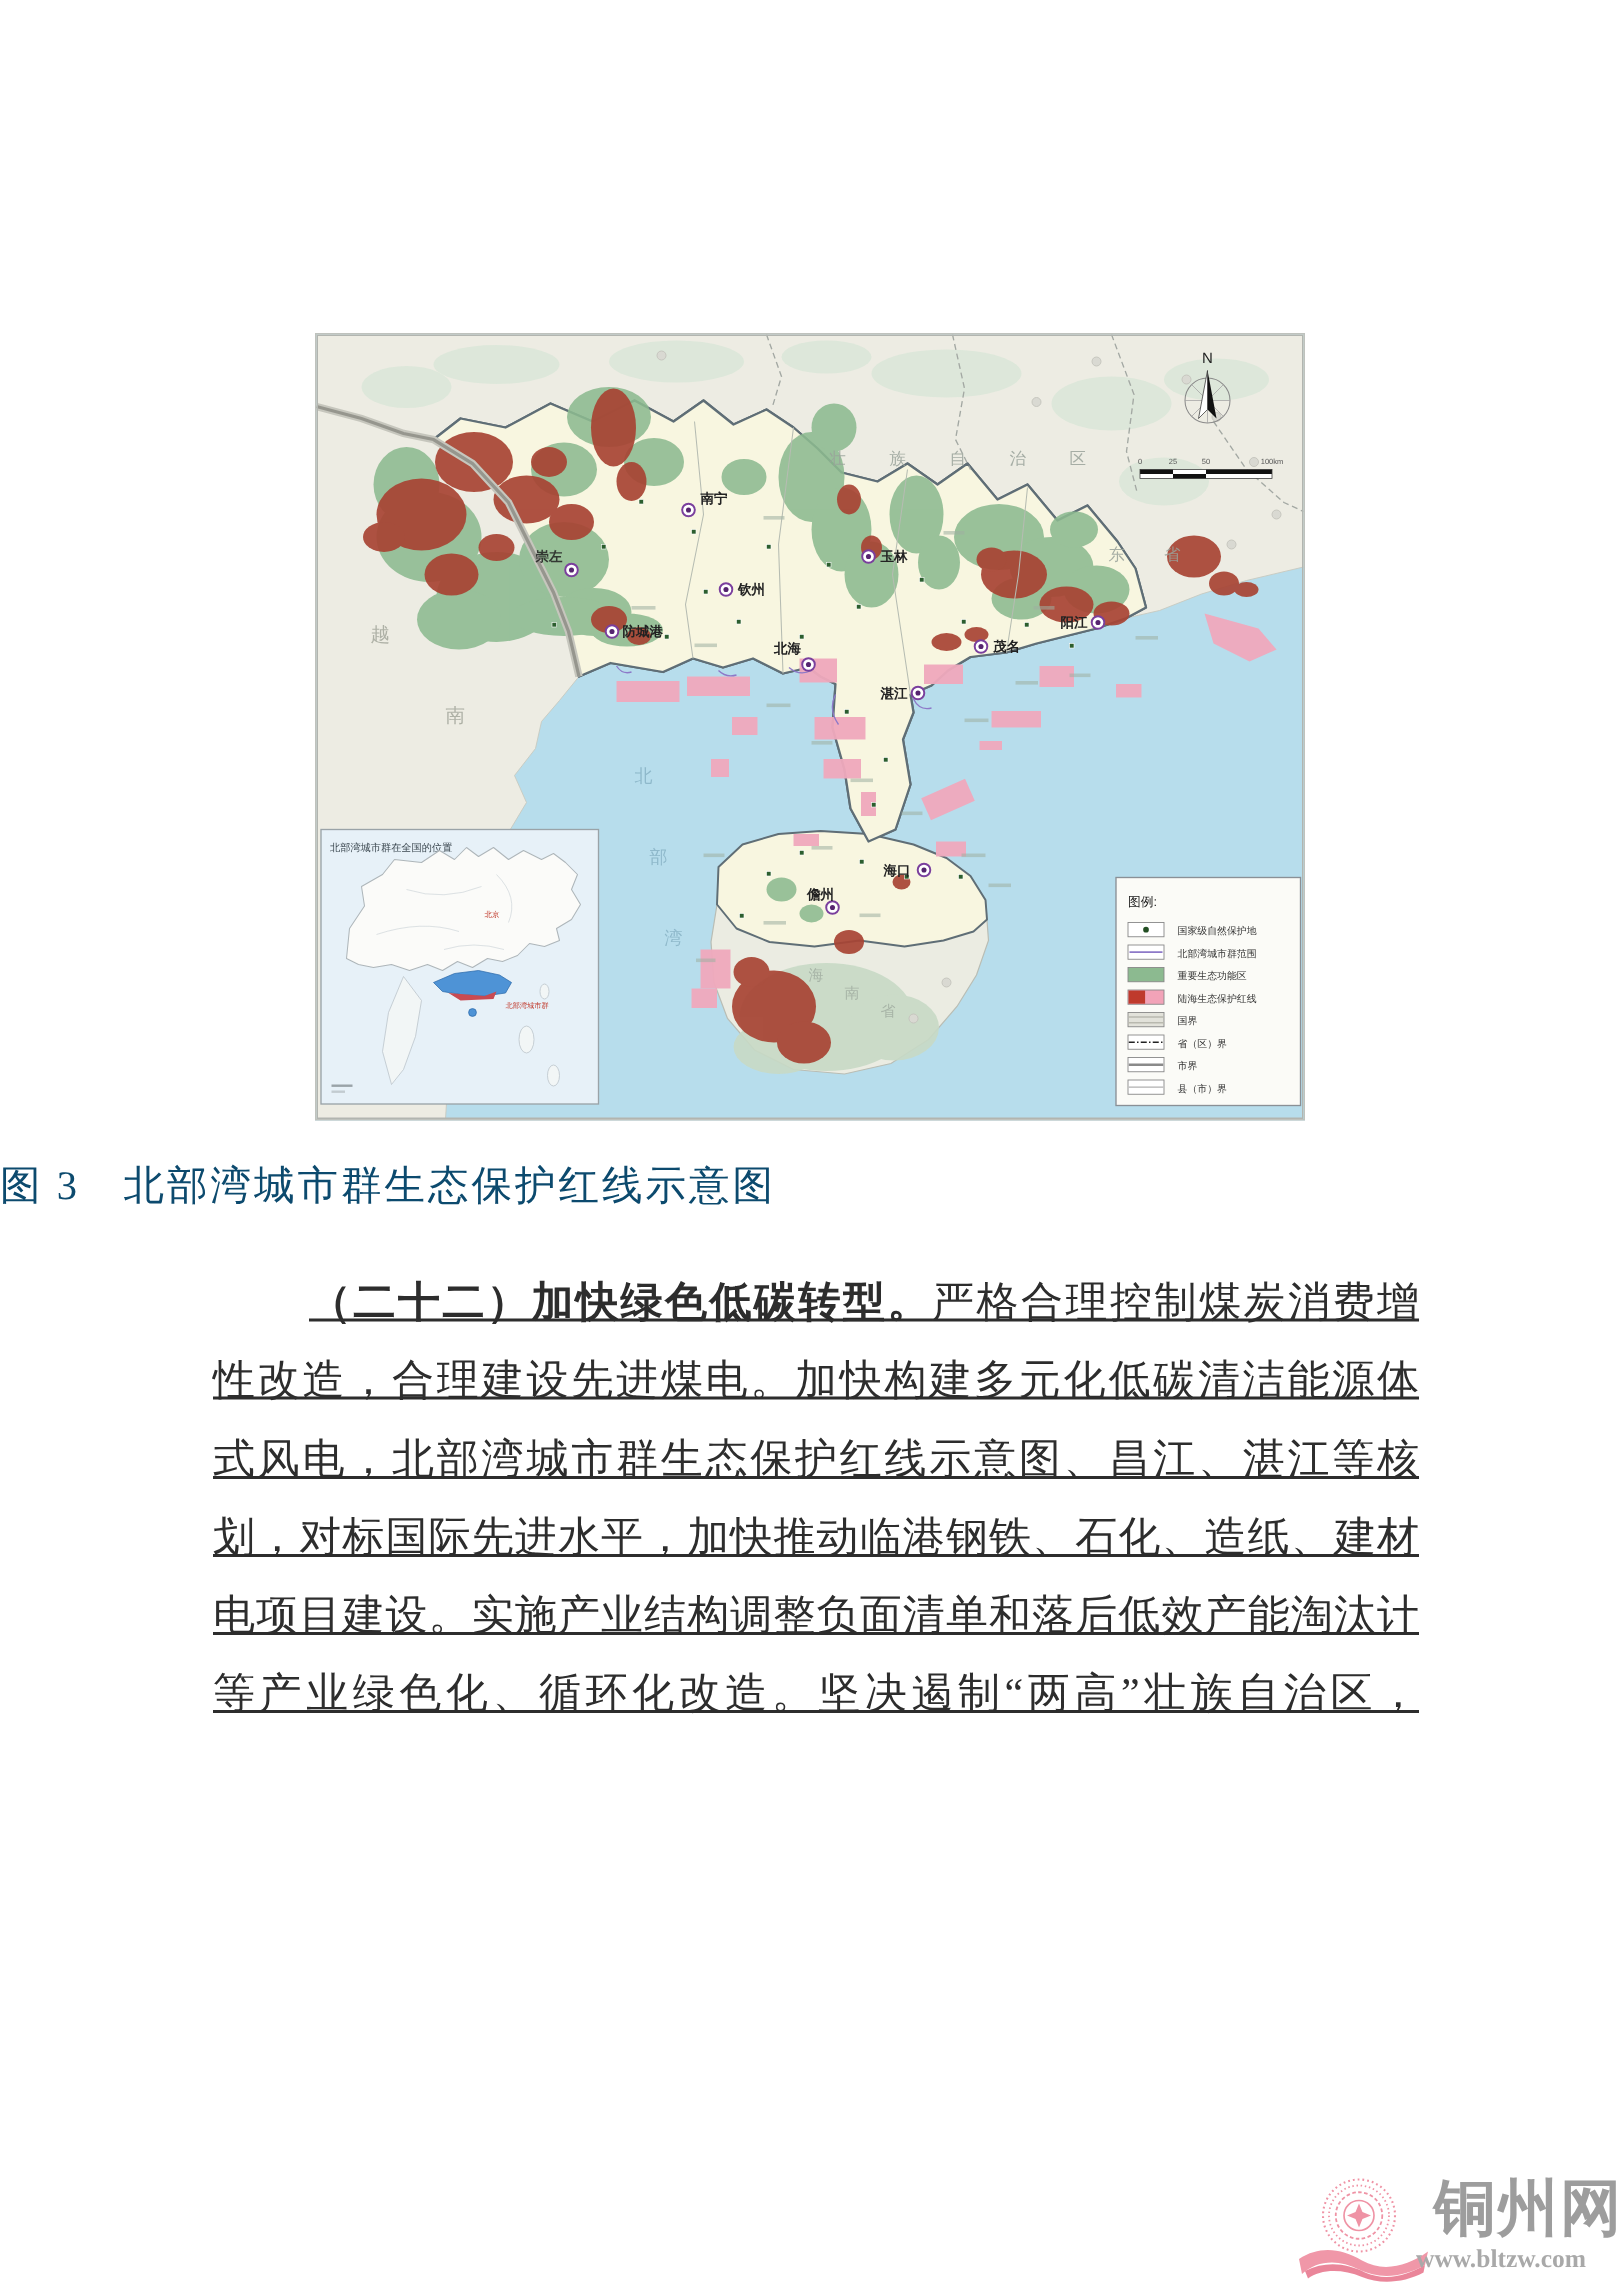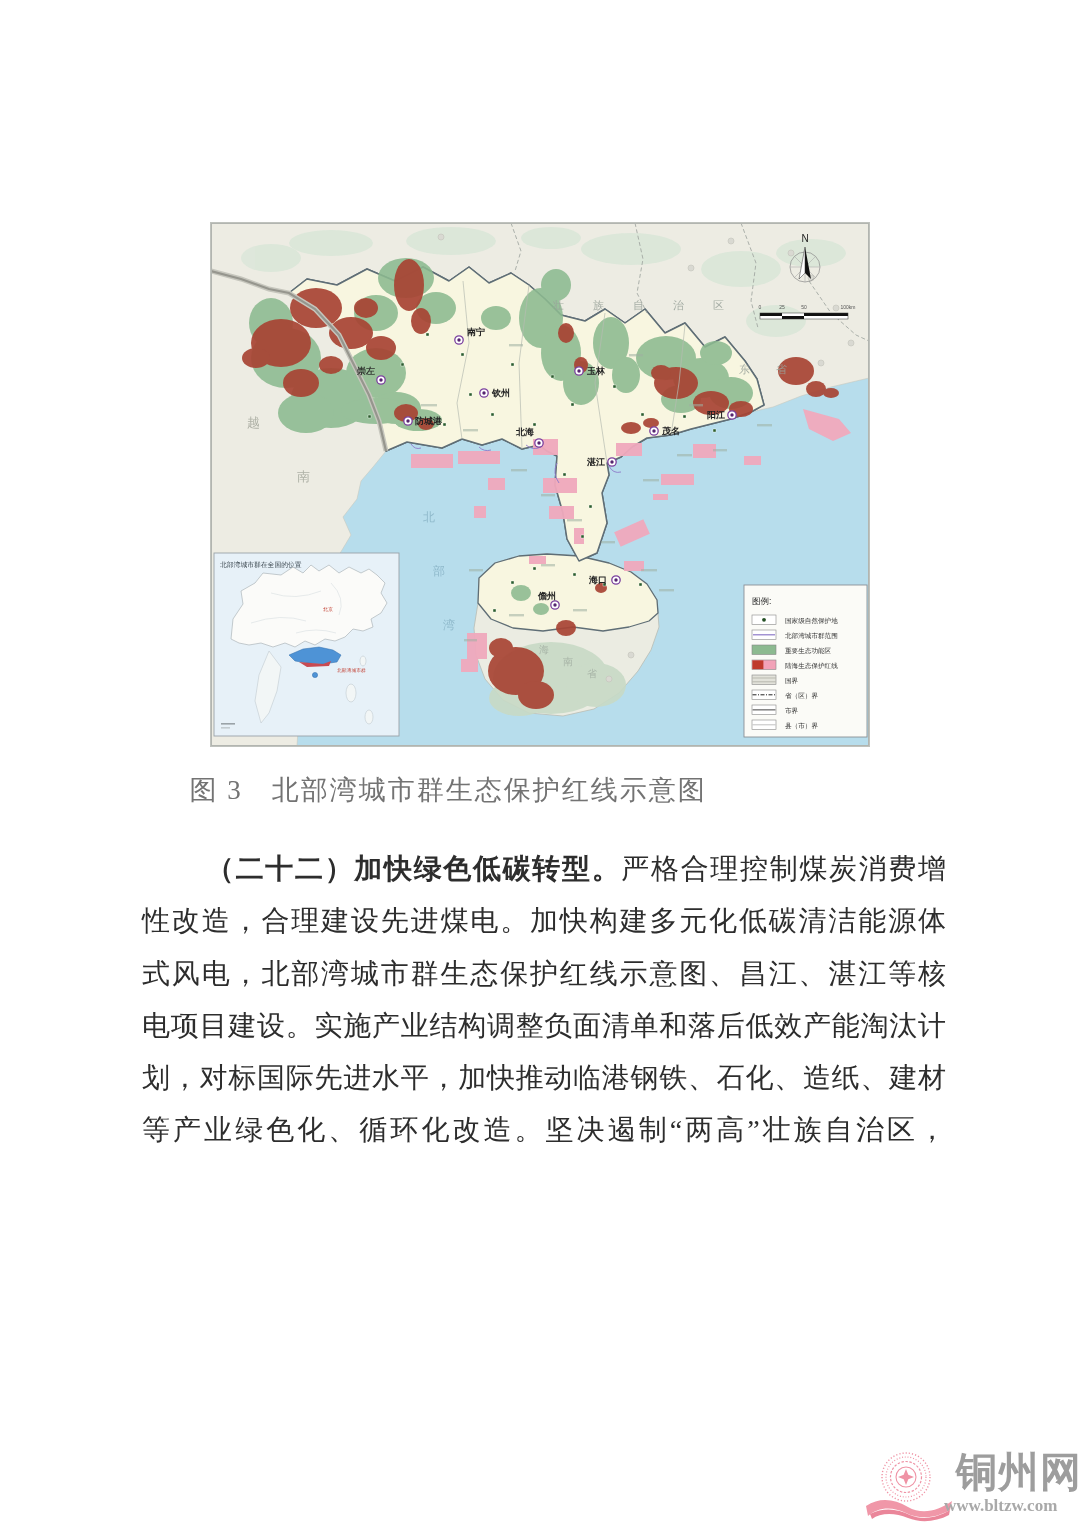--- a/index.html
+++ b/index.html
@@ -7,28 +7,28 @@
     width:1080px;height:1527px;position:relative;overflow:hidden;
     background:#ffffff;
     font-family:"Liberation Serif","DejaVu Serif",serif;
   }
   .map-figure{
     position:absolute;left:210px;top:222px;width:658px;height:523px;
     border:1px solid #bfc2bd;box-sizing:content-box;background:#b7ddec;
   }
   .caption{
     position:absolute;left:0;top:772px;width:896px;
-    text-align:center;font-size:27px;color:#737373;letter-spacing:2px;
+    text-align:left;font-size:27px;color:#0c4a6e;letter-spacing:2px;
   }
   .para{
     position:absolute;left:142px;top:843px;width:804px;color:#2d2d2d;
   }
   .pline{
     width:804px;height:52.3px;line-height:52.3px;font-size:28px;
-    text-align:justify;text-align-last:justify;white-space:nowrap;
+    text-align:justify;text-align-last:justify;white-space:nowrap;text-decoration:underline;
   }
   .pline-first{padding-left:64px;width:740px;}
   .lead-bold{font-weight:bold;}
   .wm-logo{position:absolute;left:864px;top:1450px;}
   .wm-name{
     position:absolute;left:956px;top:1450px;width:130px;
     font-family:"Liberation Sans","DejaVu Sans",sans-serif;
     font-size:41px;font-weight:bold;color:#9d9d9d;letter-spacing:1px;line-height:1.1;
   }
   .wm-url{
@@ -396,22 +396,22 @@
   <rect x="0.5" y="0.5" width="657" height="522" fill="none" stroke="#b2b5b0" stroke-width="1"></rect>
 </svg>
 </div>
 
 <div class="caption">图 3　北部湾城市群生态保护红线示意图</div>
 
 <div class="para">
   <div class="pline pline-first"><span class="lead-bold">（二十二）加快绿色低碳转型。</span><span>严格合理控制煤炭消费增</span></div>
   <div class="pline">性改造，合理建设先进煤电。加快构建多元化低碳清洁能源体</div>
   <div class="pline">式风电，北部湾城市群生态保护红线示意图、昌江、湛江等核</div>
+  <div class="pline">划，对标国际先进水平，加快推动临港钢铁、石化、造纸、建材</div>
   <div class="pline">电项目建设。实施产业结构调整负面清单和落后低效产能淘汰计</div>
-  <div class="pline">划，对标国际先进水平，加快推动临港钢铁、石化、造纸、建材</div>
   <div class="pline">等产业绿色化、循环化改造。坚决遏制“两高”壮族自治区，</div>
 </div>
 
 <svg class="wm-logo" width="92" height="72" viewBox="0 0 92 72">
   <circle cx="42" cy="27" r="24" fill="#ffffff" stroke="#ef93a5" stroke-width="1.4" stroke-dasharray="1.2,2"></circle>
   <circle cx="42" cy="27" r="20" fill="none" stroke="#ef93a5" stroke-width="1.2" stroke-dasharray="1,1.8"></circle>
   <circle cx="42" cy="27" r="15.5" fill="none" stroke="#ef93a5" stroke-width="1.2" stroke-dasharray="2.4,1.6"></circle>
   <circle cx="42" cy="27" r="10" fill="none" stroke="#ef93a5" stroke-width="1.1"></circle>
   <path fill="#ef93a5" d="M42,19 L44.3,24.7 L50,27 L44.3,29.3 L42,35 L39.7,29.3 L34,27 L39.7,24.7 Z"></path>
   <circle cx="42" cy="27" r="2.2" fill="#ef93a5"></circle>

